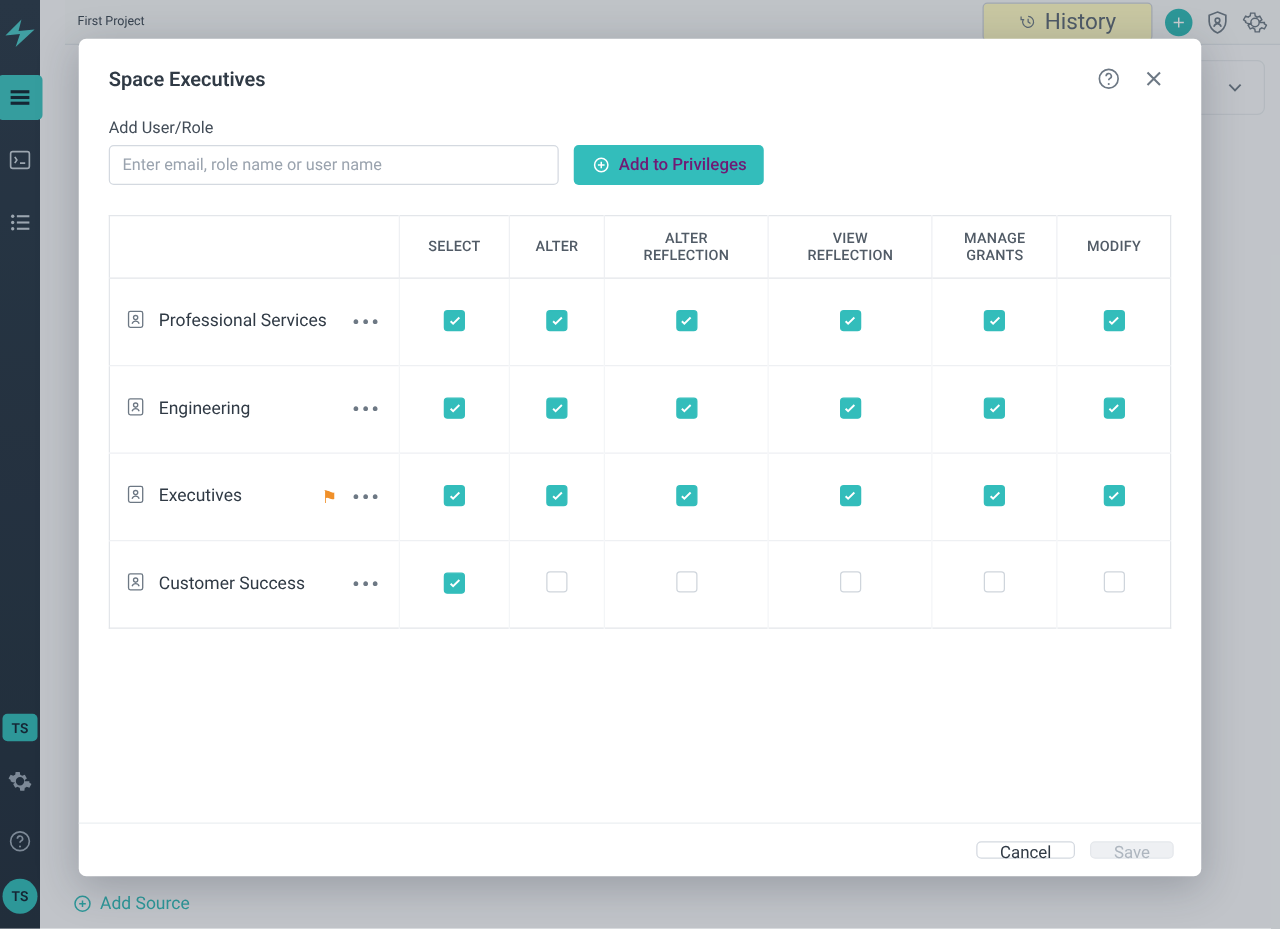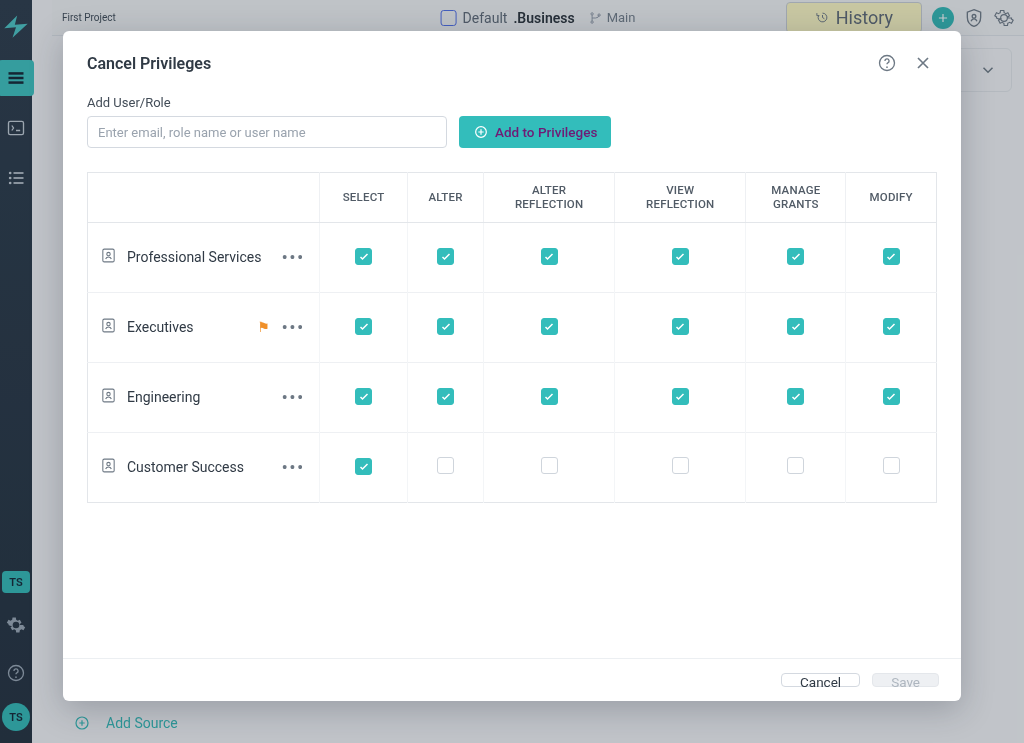--- a/index.html
+++ b/index.html
@@ -34,21 +34,21 @@
     .history-btn svg{width:15px;height:15px;fill:#6d7884;}
     .circle-add { width:22px; height:22px; border-radius:50%; background:#2fb8b6; display:flex; align-items:center; justify-content:center; cursor:pointer; }
     .circle-add svg{width:14px;height:14px;fill:#fff;}
     .top-icon { width:20px; height:20px; cursor:pointer; }
     .top-icon svg{width:20px;height:20px;fill:#6d7884;}
 
     
     .bg-content { position:absolute; left:52px; right:0; top:36px; bottom:0; padding:12px; }
     .bg-bar { height:44px; border:1px solid #e3e6ea; border-radius:6px; display:flex; align-items:center; padding:0 14px; color:#4a5460; font-size:14px; }
     .bg-bar svg.chev{width:18px;height:18px;fill:#6d7884;margin-left:auto;}
-    .add-source { position:absolute; left:22px; bottom:12px; display:flex; align-items:center; gap:16px; color:#2fb8b6; font-size:14px; cursor:pointer; }
+    .add-source { position:absolute; left:6px; bottom:12px; display:flex; align-items:center; gap:6px; color:#2fb8b6; font-size:14px; cursor:pointer; }
     .add-source svg{width:16px;height:16px;fill:#2fb8b6;}
 
     
     .overlay { position:absolute; inset:0; background:rgba(40,52,64,.25); }
 
     
     .modal { position:absolute; left:63px; top:31px; width:898px; height:670px; background:#fff; border-radius:6px; box-shadow:0 8px 32px rgba(30,40,55,.25); display:flex; flex-direction:column; }
     .modal-head { display:flex; align-items:center; padding:18px 24px 8px 24px; }
     .modal-title { font-size:16px; font-weight:600; color:#303a45; }
     .modal-head .sp { flex:1; }
@@ -130,34 +130,20 @@
         <circle cx="12" cy="12" r="9" fill="none" stroke="#9aa6b4" stroke-width="1.6"></circle>
         <path d="M9.5 9.5a2.5 2.5 0 1 1 3.5 2.3c-.9.4-1 .8-1 1.7" fill="none" stroke="#9aa6b4" stroke-width="1.6"></path>
         <circle cx="12" cy="17" r="1"></circle>
       </svg>
   </div>
   <div class="rail-avatar">TS</div>
 </div>
 
 <div class="topbar">
   <div class="proj">First Project</div>
-  <div class="crumbs">
-    <span class="crumb-box"></span>
-    <span class="crumb-default">Default</span>
-    <span class="crumb-business">.Business</span>
-    <span class="branch">
-      <svg viewBox="0 0 24 24">
-          <circle cx="6" cy="5" r="2" fill="none" stroke="#8b95a2" stroke-width="1.6"></circle>
-          <circle cx="6" cy="19" r="2" fill="none" stroke="#8b95a2" stroke-width="1.6"></circle>
-          <circle cx="18" cy="7" r="2" fill="none" stroke="#8b95a2" stroke-width="1.6"></circle>
-          <path d="M6 7v10M6 12h6a6 6 0 0 0 6-5" fill="none" stroke="#8b95a2" stroke-width="1.6"></path>
-        </svg>
-      <span>Main</span>
-    </span>
-  </div>
   <div class="top-right">
     <button class="history-btn">
       <svg viewBox="0 0 24 24">
           <path d="M12 5a7 7 0 1 1-6.3 4" fill="none" stroke="#6d7884" stroke-width="1.6"></path>
           <path d="M3 5v4h4" fill="none" stroke="#6d7884" stroke-width="1.6"></path>
           <path d="M12 8v4l3 2" fill="none" stroke="#6d7884" stroke-width="1.6"></path>
         </svg>
       <span>History</span>
     </button>
     <div class="circle-add">
@@ -192,21 +178,21 @@
         <path d="M12 8v8M8 12h8" stroke="#2fb8b6" stroke-width="1.8"></path>
       </svg>
     <span>Add Source</span>
   </div>
 </div>
 
 <div class="overlay"></div>
 
 <div class="modal">
   <div class="modal-head">
-    <div class="modal-title">Cancel Privileges</div>
+    <div class="modal-title">Space Executives</div>
     <div class="sp"></div>
     <div class="icn">
       <svg viewBox="0 0 24 24">
           <circle cx="12" cy="12" r="9" fill="none" stroke="#6d7884" stroke-width="1.6"></circle>
           <path d="M9.5 9.5a2.5 2.5 0 1 1 3.5 2.3c-.9.4-1 .8-1 1.7" fill="none" stroke="#6d7884" stroke-width="1.6"></path>
           <circle cx="12" cy="17" r="1"></circle>
         </svg>
     </div>
     <div class="icn">
       <svg viewBox="0 0 24 24">
@@ -294,22 +280,21 @@
               </span></td>
           </tr>
           <tr>
             <td>
               <div class="name-cell">
                 <span class="user-ic"><svg viewBox="0 0 24 24">
                     <rect x="4" y="3" width="16" height="18" rx="2" fill="none" stroke="#6d7884" stroke-width="1.5"></rect>
                     <circle cx="12" cy="10" r="2.4" fill="none" stroke="#6d7884" stroke-width="1.5"></circle>
                     <path d="M8 17c.7-2 2.2-3 4-3s3.3 1 4 3" fill="none" stroke="#6d7884" stroke-width="1.5"></path>
                   </svg></span>
-                <span class="txt">Executives</span>
-                <span class="flag">⚑</span>
+                <span class="txt">Engineering</span>
                 <span class="dots">•••</span>
               </div>
             </td>
             <td><span class="cb on">
                 <svg viewBox="0 0 24 24">
                   <path d="M5 12l4 4 10-10" fill="none" stroke="#fff" stroke-width="3"></path>
                 </svg>
               </span></td>
             <td><span class="cb on">
                 <svg viewBox="0 0 24 24">
@@ -338,21 +323,22 @@
               </span></td>
           </tr>
           <tr>
             <td>
               <div class="name-cell">
                 <span class="user-ic"><svg viewBox="0 0 24 24">
                     <rect x="4" y="3" width="16" height="18" rx="2" fill="none" stroke="#6d7884" stroke-width="1.5"></rect>
                     <circle cx="12" cy="10" r="2.4" fill="none" stroke="#6d7884" stroke-width="1.5"></circle>
                     <path d="M8 17c.7-2 2.2-3 4-3s3.3 1 4 3" fill="none" stroke="#6d7884" stroke-width="1.5"></path>
                   </svg></span>
-                <span class="txt">Engineering</span>
+                <span class="txt">Executives</span>
+                <span class="flag">⚑</span>
                 <span class="dots">•••</span>
               </div>
             </td>
             <td><span class="cb on">
                 <svg viewBox="0 0 24 24">
                   <path d="M5 12l4 4 10-10" fill="none" stroke="#fff" stroke-width="3"></path>
                 </svg>
               </span></td>
             <td><span class="cb on">
                 <svg viewBox="0 0 24 24">

